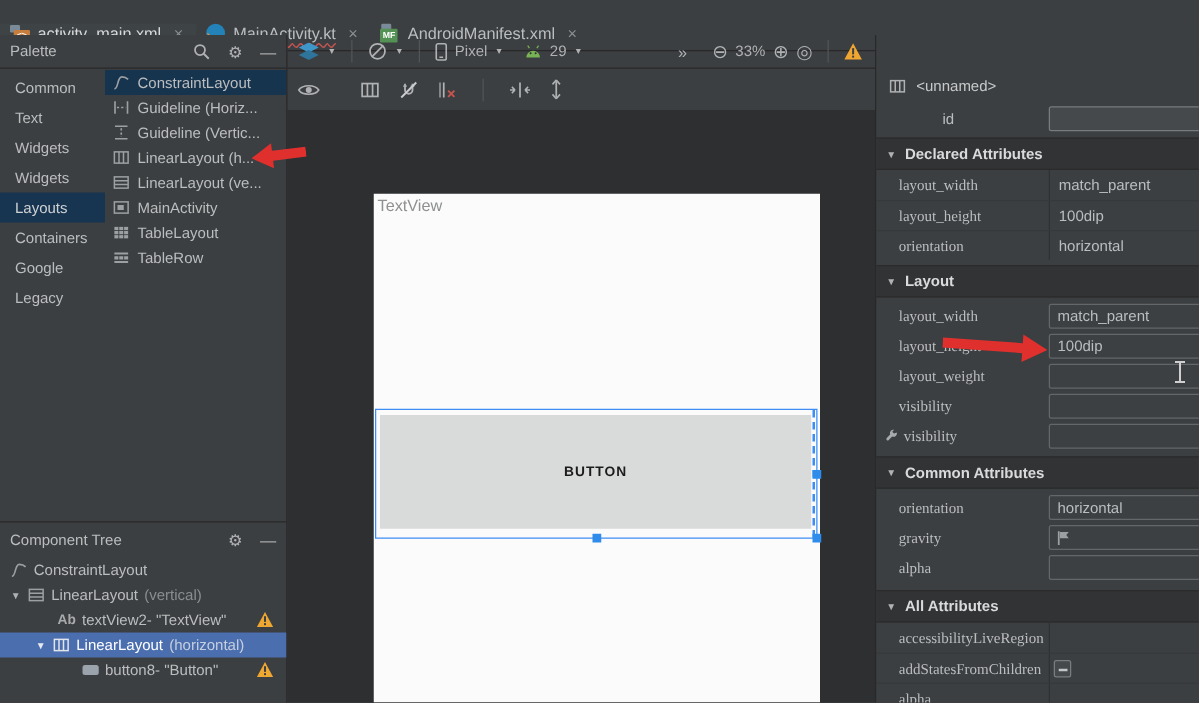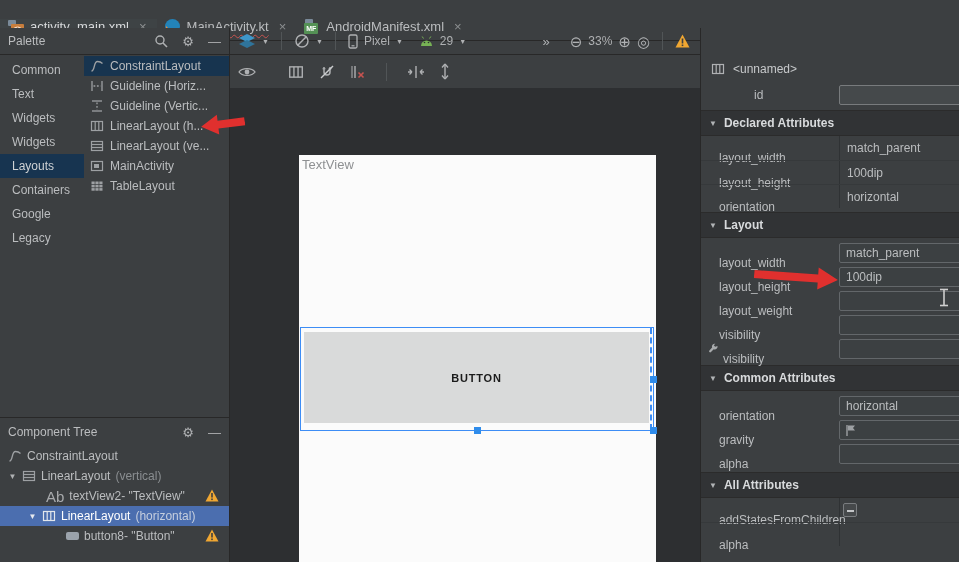--- a/index.html
+++ b/index.html
@@ -47,21 +47,21 @@
   
   #ctree-sep { position:absolute; left:0; top:389px; width:100%; border-top:1px solid #282828; }
   #ctree-header { position:absolute; left:0; top:390px; width:100%; height:28px; display:flex; align-items:center; padding:0 8px; }
   #ctree { position:absolute; left:0; top:418px; width:100%; }
   .trow-node { height:20px; display:flex; align-items:center; gap:5px; position:relative; white-space:nowrap;}
   .trow-node.selected { background:#4B6EAF; color:#FFFFFF; }
   .twisty { width:9px; font-size:8px; color:#AFB1B3; flex:none; text-align:center;}
   .trow-node.selected .twisty { color:#E6E9EE; }
   .tsuffix { color:#8A8E91; }
   .trow-node.selected .tsuffix { color:#C5CEDE; }
-  .ab-glyph { font-size:15px; font-weight:normal; color:#A8AAAC; flex:none;}
+  .ab-glyph { font-size:11px; font-weight:bold; color:#A8AAAC; flex:none;}
   .btn-glyph { width:13px; height:8px; background:#9BA3AC; border-radius:2px; flex:none;}
   .warn-right { position:absolute; right:10px; top:3px; }
 
   
   #center { position:absolute; left:230px; top:28px; width:470px; height:534px; }
   #dtoolbar { position:absolute; left:0; top:0; width:100%; height:27px; border-bottom:1px solid #282828;
               display:flex; align-items:center; padding:0 10px 0 8px; gap:6px; color:#AFB1B3;}
   .vsep { width:1px; height:18px; background:#515557; margin:0 6px; }
   .ddarrow { font-size:7px; color:#AFB1B3; }
   .glyph15 { font-size:15px; line-height:1; color:#AFB1B3; }
@@ -88,21 +88,21 @@
   .tinput { position:absolute; left:138px; top:3px; width:130px; height:20px; background:#45494B;
             border:1px solid #787B7D; border-radius:2px; }
   .sect { height:26px; background:#313335; border-top:1px solid #2B2B2B; border-bottom:1px solid #2B2B2B;
           display:flex; align-items:center; gap:7px; padding-left:8px; font-weight:bold; color:#D8DADC; }
   .sect .tri { font-size:8px; color:#B0B3B5; font-weight:normal;}
   .sect.mt4 { margin-top:4px; } .sect.mt2 { margin-top:2px; } .sect.mt6 { margin-top:6px; } .mt3 { margin-top:3px; }
   .trows { position:relative; }
   .trows .colline { position:absolute; left:138px; top:0; bottom:0; width:1px; background:#2F3234; }
   .trow { height:24px; position:relative; }
   .trow + .trow { border-top:1px solid #36393B; }
-  .trow .aname { position:absolute; left:18px; top:15px; }
+  .trow .aname { position:absolute; left:18px; top:5px;font-family:Liberation Serif, serif; }
   .trow .aname.wi { left:22px; }
   .trow .aval { position:absolute; left:146px; top:5px; }
   .combo { position:absolute; left:138px; top:2px; width:130px; height:20px; background:#3C4042;
            border:1px solid #63676A; border-radius:2px; line-height:18px; padding-left:6px; color:#BBBDBF;
            overflow:hidden; white-space:nowrap;}
   .cbx { position:absolute; left:142px; top:5px; width:14px; height:14px; border:1px solid #7A7D80;
          border-radius:2px; background:#46494B; }
   .cbx::after { content:""; position:absolute; left:3px; top:6px; width:7px; height:2px; background:#C3C5C7; }
   .wrench { position:absolute; left:7px; top:6px; font-size:11px; color:#A8ABAD; }
   .flag-ic { position:absolute; left:5px; top:3px; }
@@ -237,20 +237,34 @@
               <rect x="5.4" y="5.8" width="3.2" height="2.6"></rect>
               <rect x="9.3" y="5.8" width="3.2" height="2.6"></rect>
               <rect x="1.5" y="9.1" width="3.2" height="2.6"></rect>
               <rect x="5.4" y="9.1" width="3.2" height="2.6"></rect>
               <rect x="9.3" y="9.1" width="3.2" height="2.6"></rect>
             </g>
           </svg>
       </span>
       <span>TableLayout</span>
     </div>
+    <div class="pitem">
+      <span class="picon">
+        <svg width="14" height="14" viewBox="0 0 14 14">
+            <g fill="#9DA0A3">
+              <rect x="1.5" y="3" width="11" height="1.6"></rect>
+              <rect x="1.5" y="6" width="3.2" height="2.6"></rect>
+              <rect x="5.4" y="6" width="3.2" height="2.6"></rect>
+              <rect x="9.3" y="6" width="3.2" height="2.6"></rect>
+              <rect x="1.5" y="9.8" width="11" height="1.6"></rect>
+            </g>
+          </svg>
+      </span>
+      <span>TableRow</span>
+    </div>
   </div>
 
   <div id="ctree-sep"></div>
   <div id="ctree-header">
     <span>Component Tree</span>
     <span class="sp" style="flex:1"></span>
     <span class="hicon">⚙</span>
     <span class="hicon">—</span>
   </div>
 
@@ -525,20 +539,24 @@
       </div>
     </div>
 
     <div class="sect mt6">
       <span class="tri">▼</span>
       <span>All Attributes</span>
     </div>
     <div class="trows">
       <span class="colline"></span>
       <div class="trow">
+        <span class="aname">accessibilityLiveRegion</span>
+        <span class="aval"></span>
+      </div>
+      <div class="trow">
         <span class="aname">addStatesFromChildren</span>
         <span class="cbx"></span>
       </div>
       <div class="trow">
         <span class="aname">alpha</span>
         <span class="aval"></span>
       </div>
     </div>
 
   </div>

